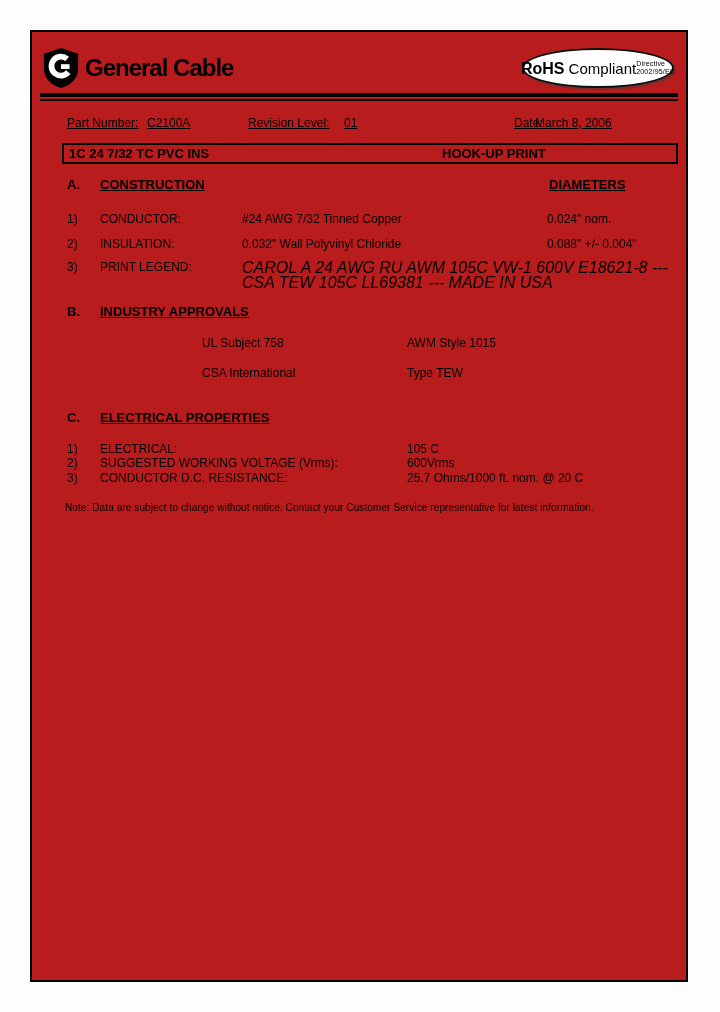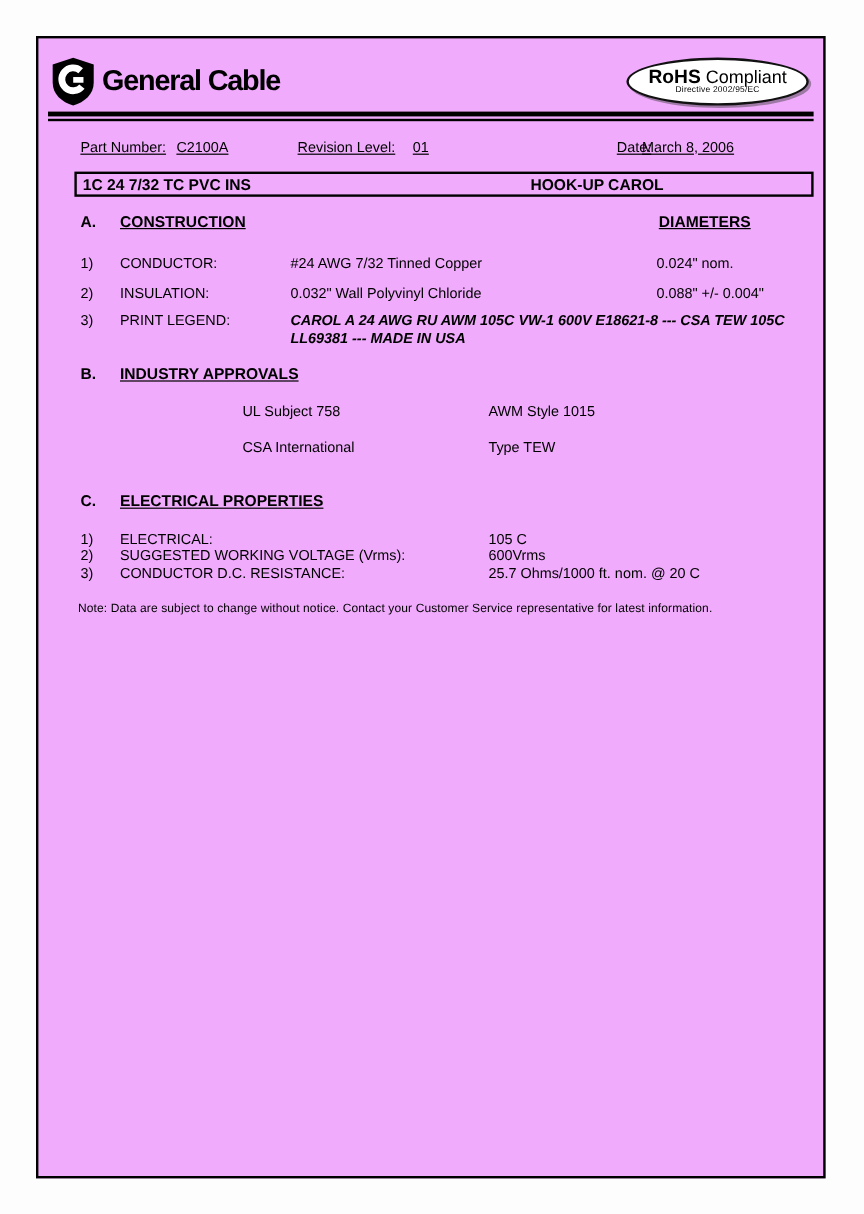--- a/index.html
+++ b/index.html
@@ -1,25 +1,25 @@
 <!DOCTYPE html>
 <html><head>
 <meta charset="utf-8">
 <style>
   html,body{margin:0;padding:0;background:#fdfdfd;}
   body{width:720px;height:1012px;position:relative;font-family:"Liberation Sans",sans-serif;color:#000;}
-  .page-frame{position:absolute;left:30px;top:30px;width:654px;height:948px;border:2px solid #000;background:#f0abfc;}
+  .page-frame{position:absolute;left:30px;top:30px;width:654px;height:948px;border:2px solid #000;background:#b91c1c;}
 
   
   .header{position:absolute;left:10px;top:12px;right:12px;height:48px;display:flex;align-items:center;}
   .logo{display:flex;align-items:center;gap:5px;}
   .logo-shield{width:38px;height:42px;flex:0 0 auto;}
   .logo-text{font-size:24px;font-weight:bold;letter-spacing:-1px;white-space:nowrap;}
   .doc-title{font-size:26px;font-weight:bold;letter-spacing:0.5px;margin-left:22px;white-space:nowrap;}
-  .rohs-badge{margin-left:auto;width:148px;height:36px;border:2px solid #111;border-radius:50%;box-shadow:2px 2px 0 rgba(60,60,60,.45);display:flex;flex-direction:column;align-items:center;justify-content:center;background:#fff;}
+  .rohs-badge{margin-left:auto;width:148px;height:36px;border:2px solid #111;border-radius:50%;box-shadow:2px 2px 0 rgba(60,60,60,.45);display:flex;flex-direction:row;align-items:center;justify-content:center;background:#fff;}
   .rohs-line{line-height:15px;white-space:nowrap;}
   .rohs-bold{font-weight:bold;font-size:16px;}
   .rohs-rest{font-size:15px;}
   .rohs-sub{font-size:7px;line-height:8px;letter-spacing:0.2px;}
 
   
   .rule-thick{position:absolute;left:8px;right:8px;top:61px;height:4px;background:#000;}
   .rule-thin{position:absolute;left:8px;right:8px;top:67px;height:2px;background:#000;}
 
   
@@ -38,21 +38,21 @@
   .sec-title{left:68px;font-size:13px;font-weight:bold;text-decoration:underline;}
   .sec-title-right{left:517px;font-size:13px;font-weight:bold;text-decoration:underline;}
   .c-num{left:35px;}
   .c-label{left:68px;}
   .c-value{left:210px;}
   .c-diam{left:515px;}
   .b-col1{left:170px;text-align:right;}
   .b-col2{left:375px;}
   .cc-value{left:375px;}
 
-  .legend{position:absolute;left:210px;top:228px;width:428px;font-size:12px;font-weight:bold;font-style:italic;line-height:15px;}
+  .legend{position:absolute;left:210px;top:228px;width:428px;font-size:16px;font-weight:normal;font-style:italic;line-height:15px;}
 
   .note{position:absolute;left:33px;top:470px;font-size:10px;letter-spacing:0.1px;white-space:nowrap;}
 </style>
 </head>
 <body>
 
 <div class="page-frame">
 
   <div class="header">
     <div class="logo">
@@ -75,21 +75,21 @@
     <span style="left:35px;">Part Number:</span>
     <span style="left:115px;">C2100A</span>
     <span style="left:216px;">Revision Level:</span>
     <span style="left:312px;">01</span>
     <span style="left:465px;margin-left:17px;">Date:</span>
     <span style="left:503px;">March 8, 2006</span>
   </div>
 
   <div class="product-bar">
     <span class="pb-left">1C 24 7/32 TC PVC INS</span>
-    <span class="pb-right">HOOK-UP CAROL</span>
+    <span class="pb-right">HOOK-UP PRINT</span>
   </div>
 
   <div class="line" style="top:146px;">
     <span class="sec-letter">A.</span>
     <span class="sec-title">CONSTRUCTION</span>
     <span class="sec-title-right">DIAMETERS</span>
   </div>
 
   <div class="line" style="top:180px;">
     <span class="c-num">1)</span>

